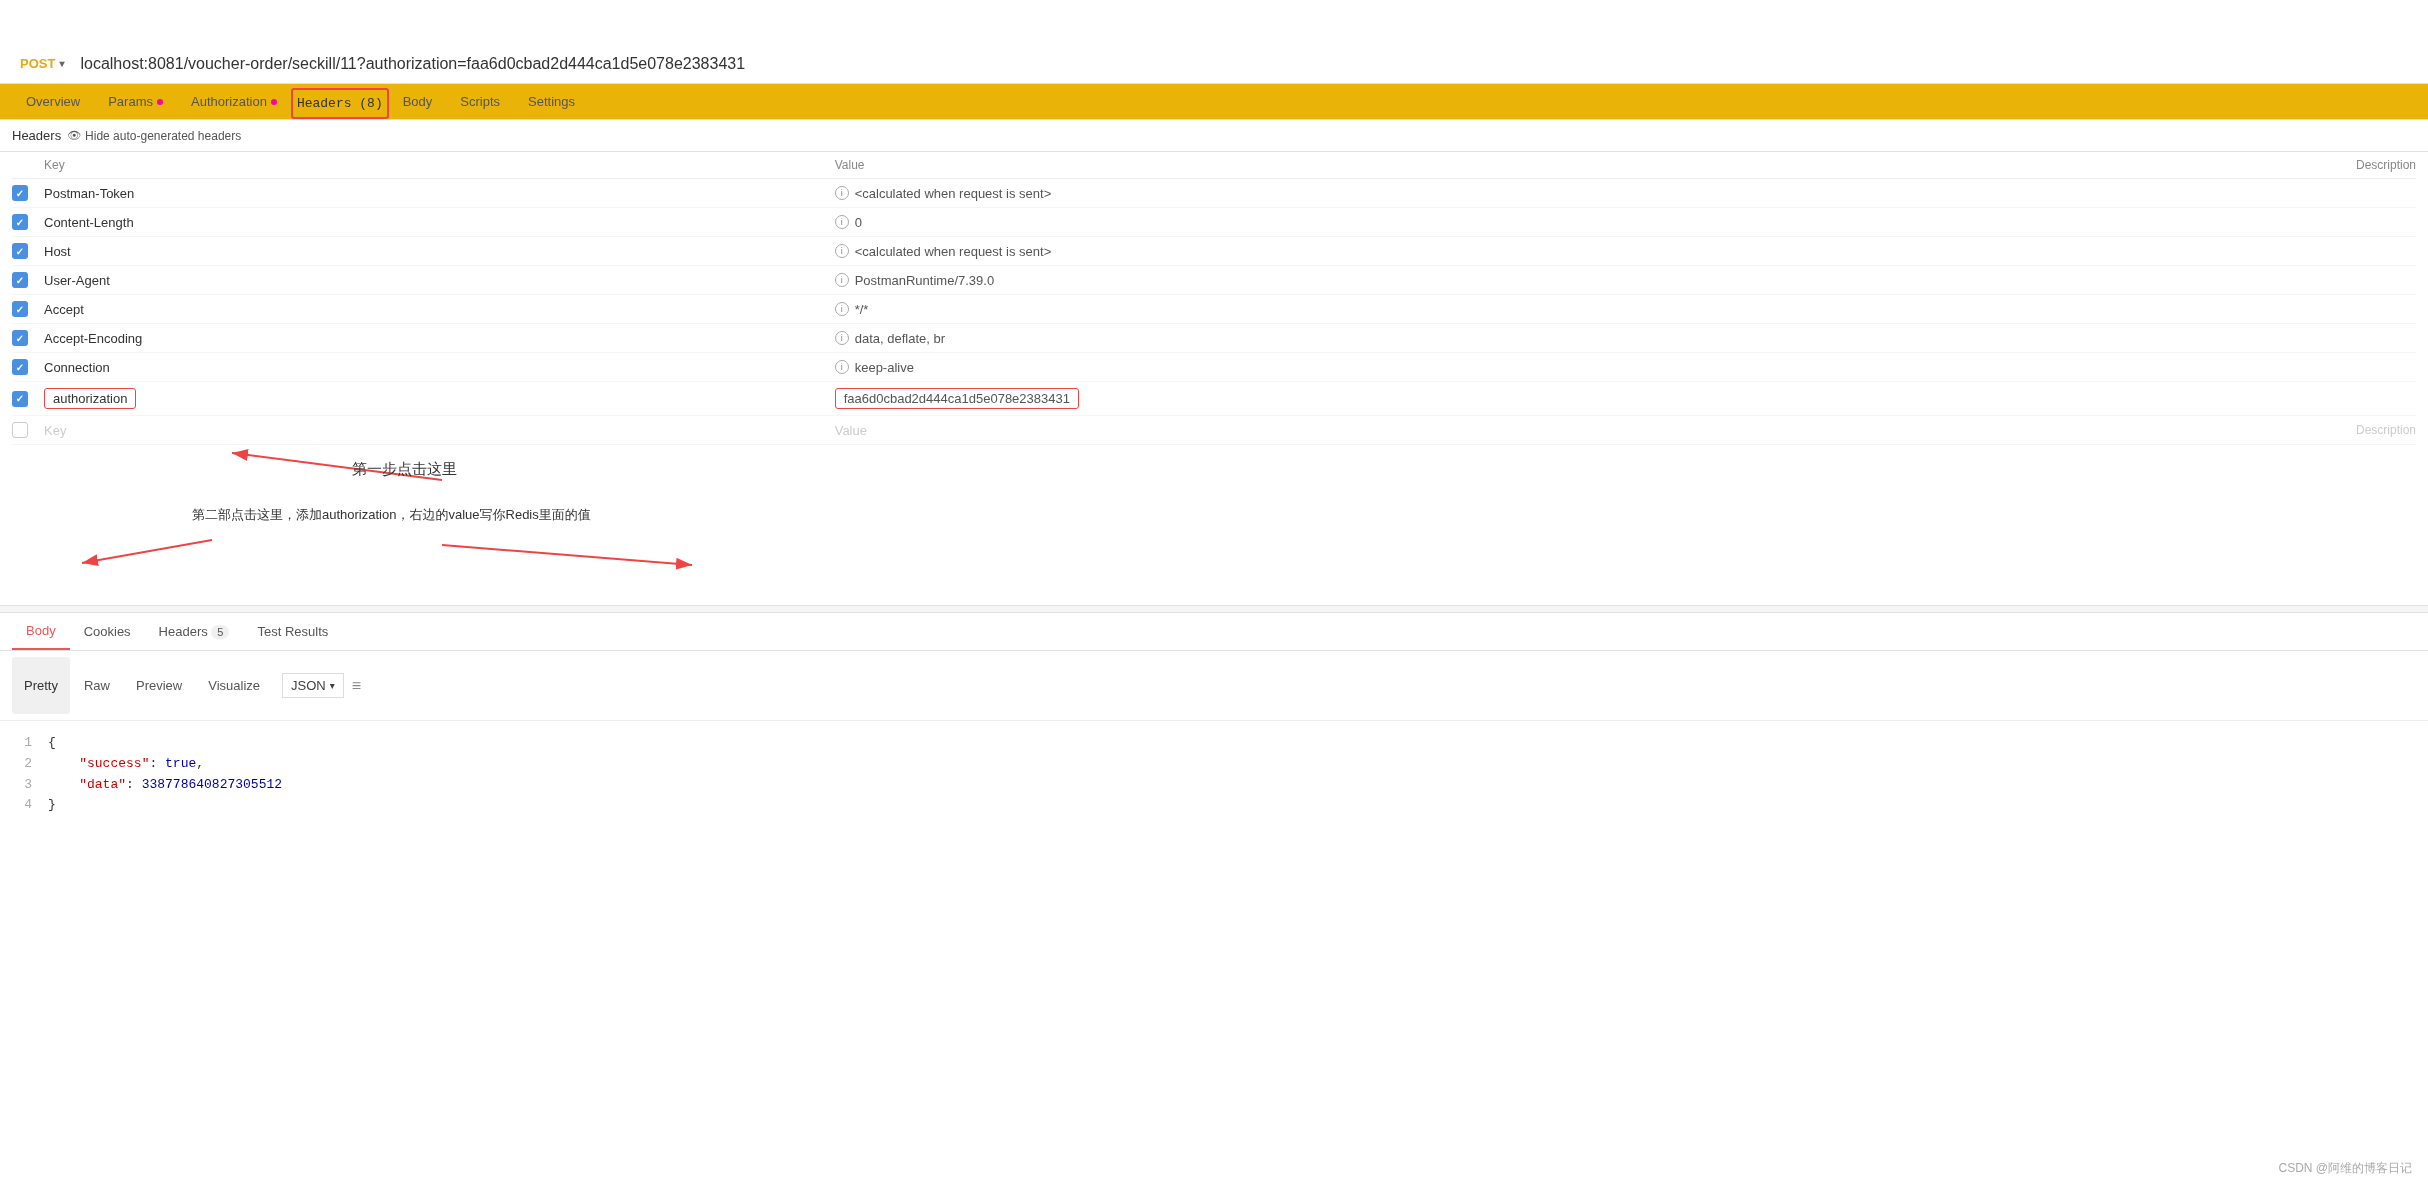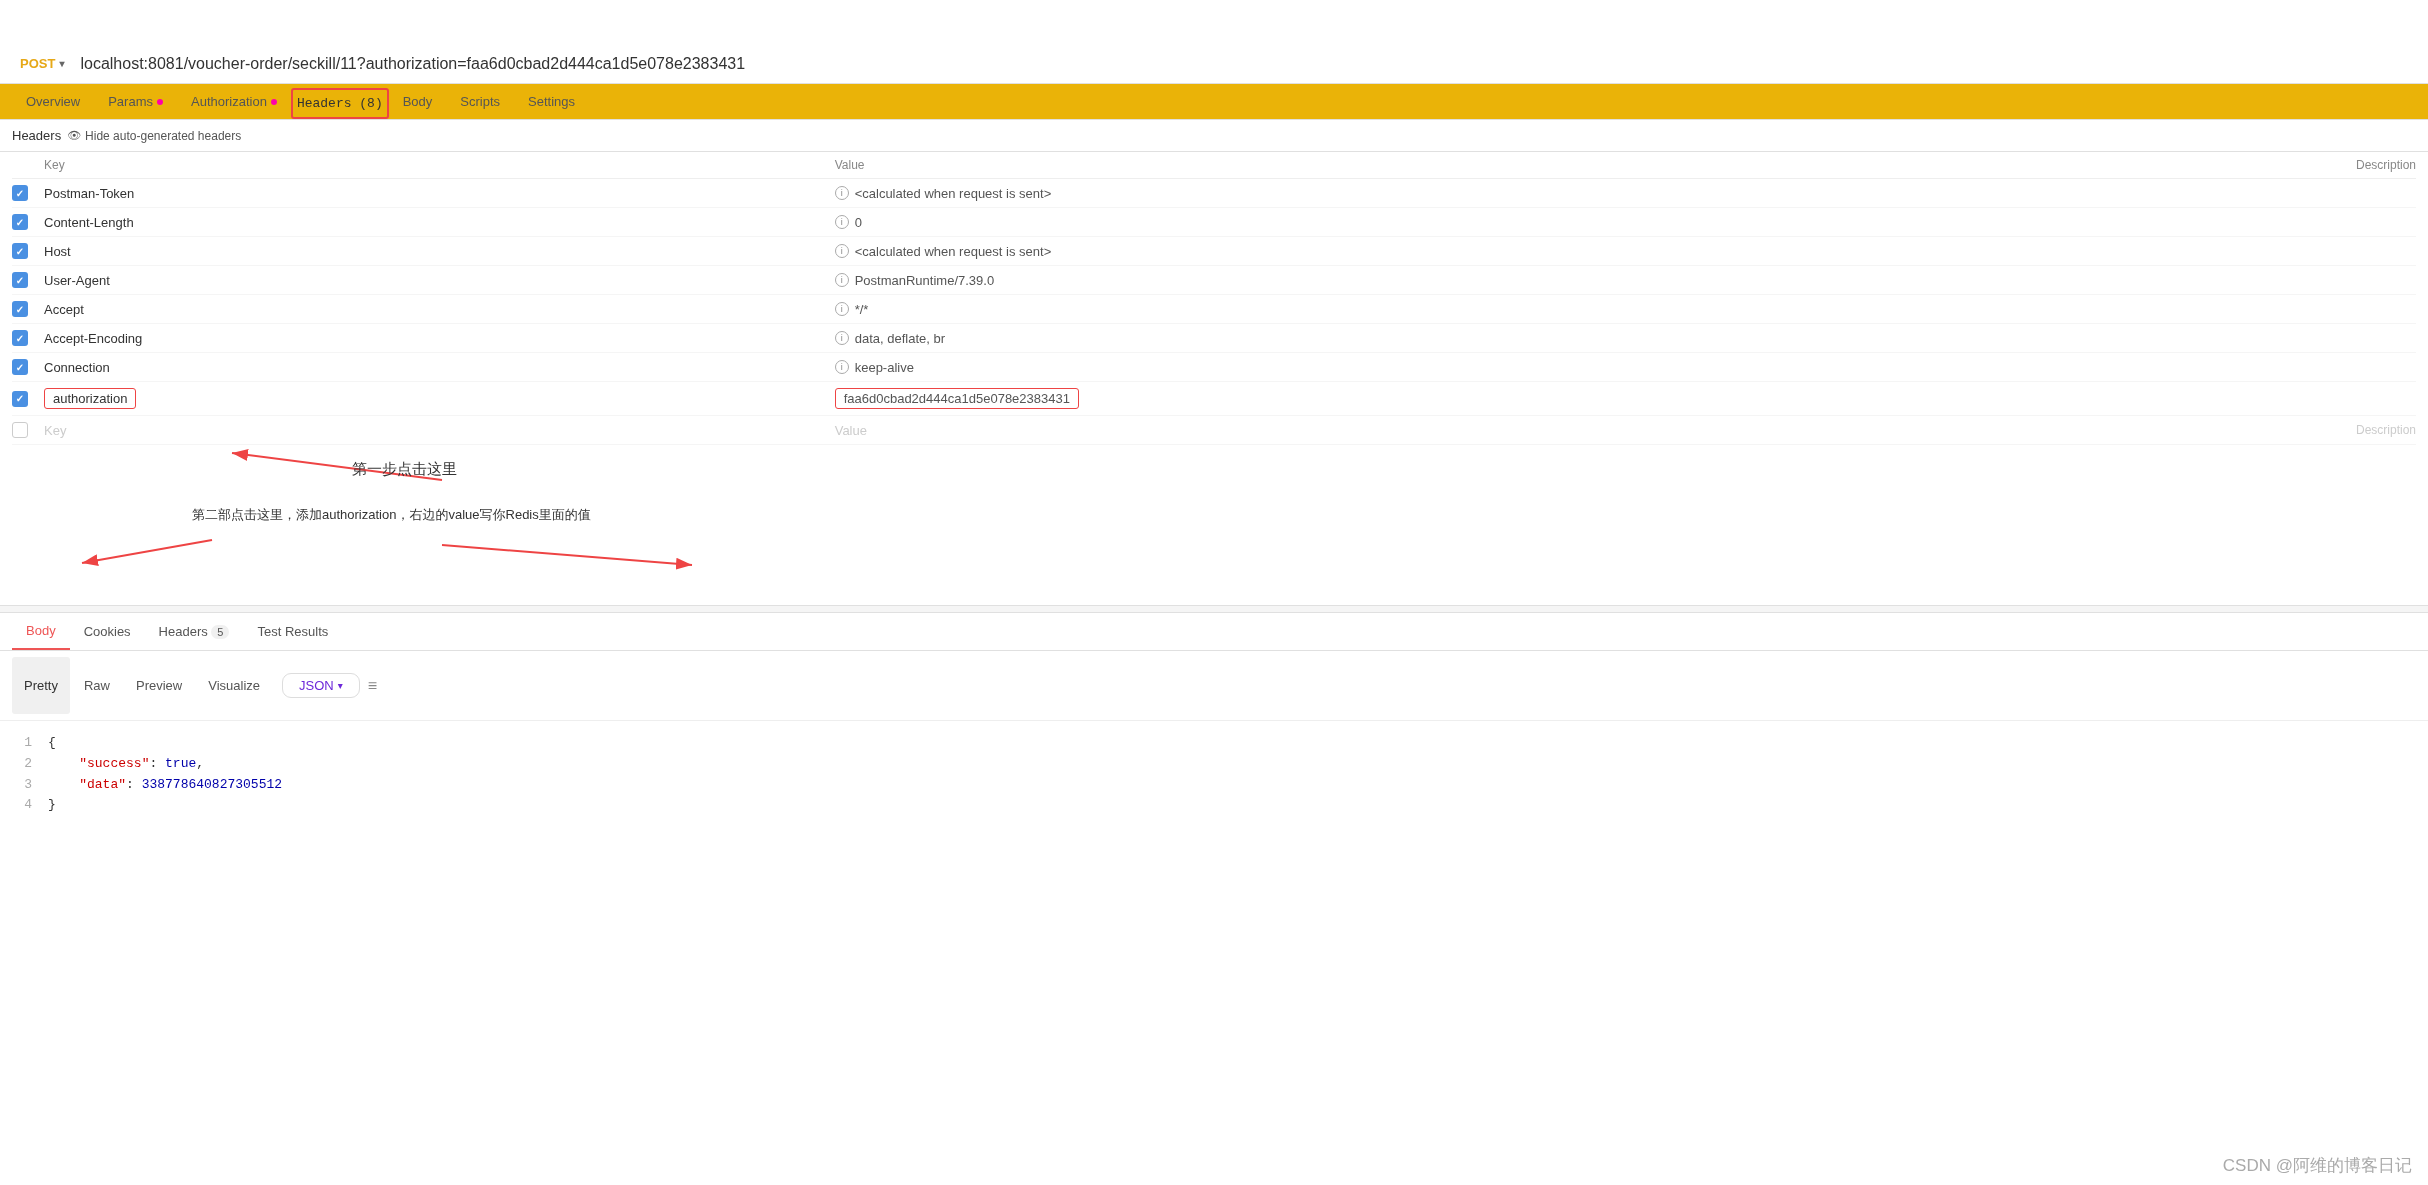--- a/index.html
+++ b/index.html
@@ -231,27 +231,27 @@
     }
     .resp-tab.active {
       background: #f0f0f0;
       color: #333;
       font-weight: 500;
     }
     .format-select {
       display: flex;
       align-items: center;
       gap: 4px;
-      padding: 4px 16px;
+      padding: 4px 8px;
       border: 1px solid #ddd;
-      border-radius: 9px;
+      border-radius: 0;
       margin-left: 8px;
       font-size: 13px;
       cursor: pointer;
-      color: #6d28d9;
+      color: #404040;
     }
     .filter-icon {
       margin-left: 6px;
       color: #888;
       cursor: pointer;
       font-size: 16px;
     }
 
     
     .code-area {
@@ -274,21 +274,21 @@
     .code-content { color: #333; }
     .code-key { color: #c00; }
     .code-bool { color: #00a; font-weight: 500; }
     .code-num { color: #00a; }
 
     
     .footer {
       position: fixed;
       bottom: 8px;
       right: 16px;
-      font-size: 17px;
+      font-size: 12px;
       color: #aaa;
     }
 
     
     .main-content {
       position: relative;
       margin-top: 44px;
     }
   </style>
 </head>

